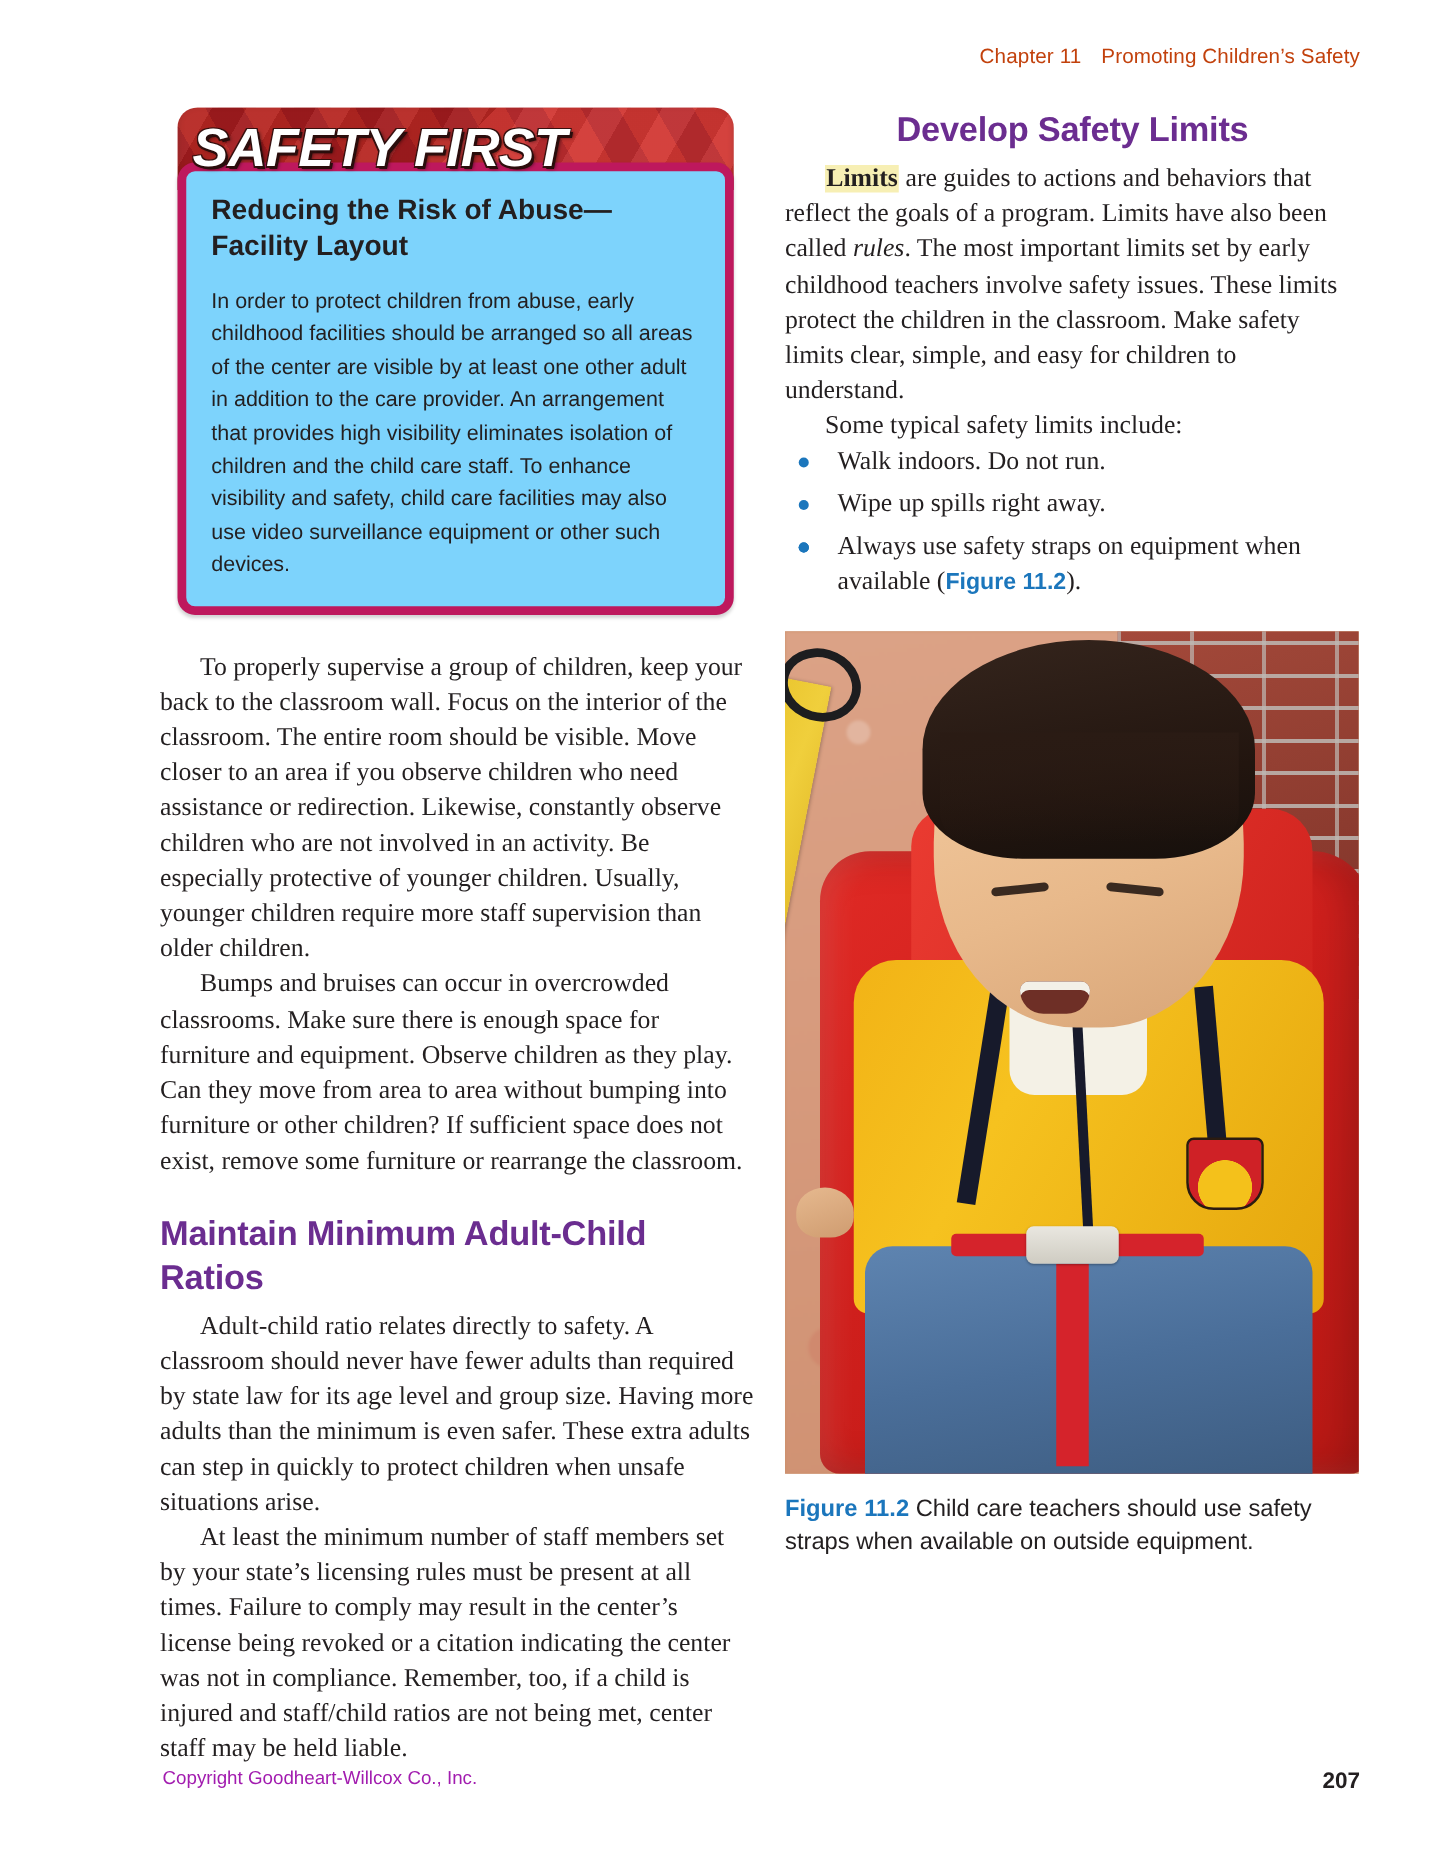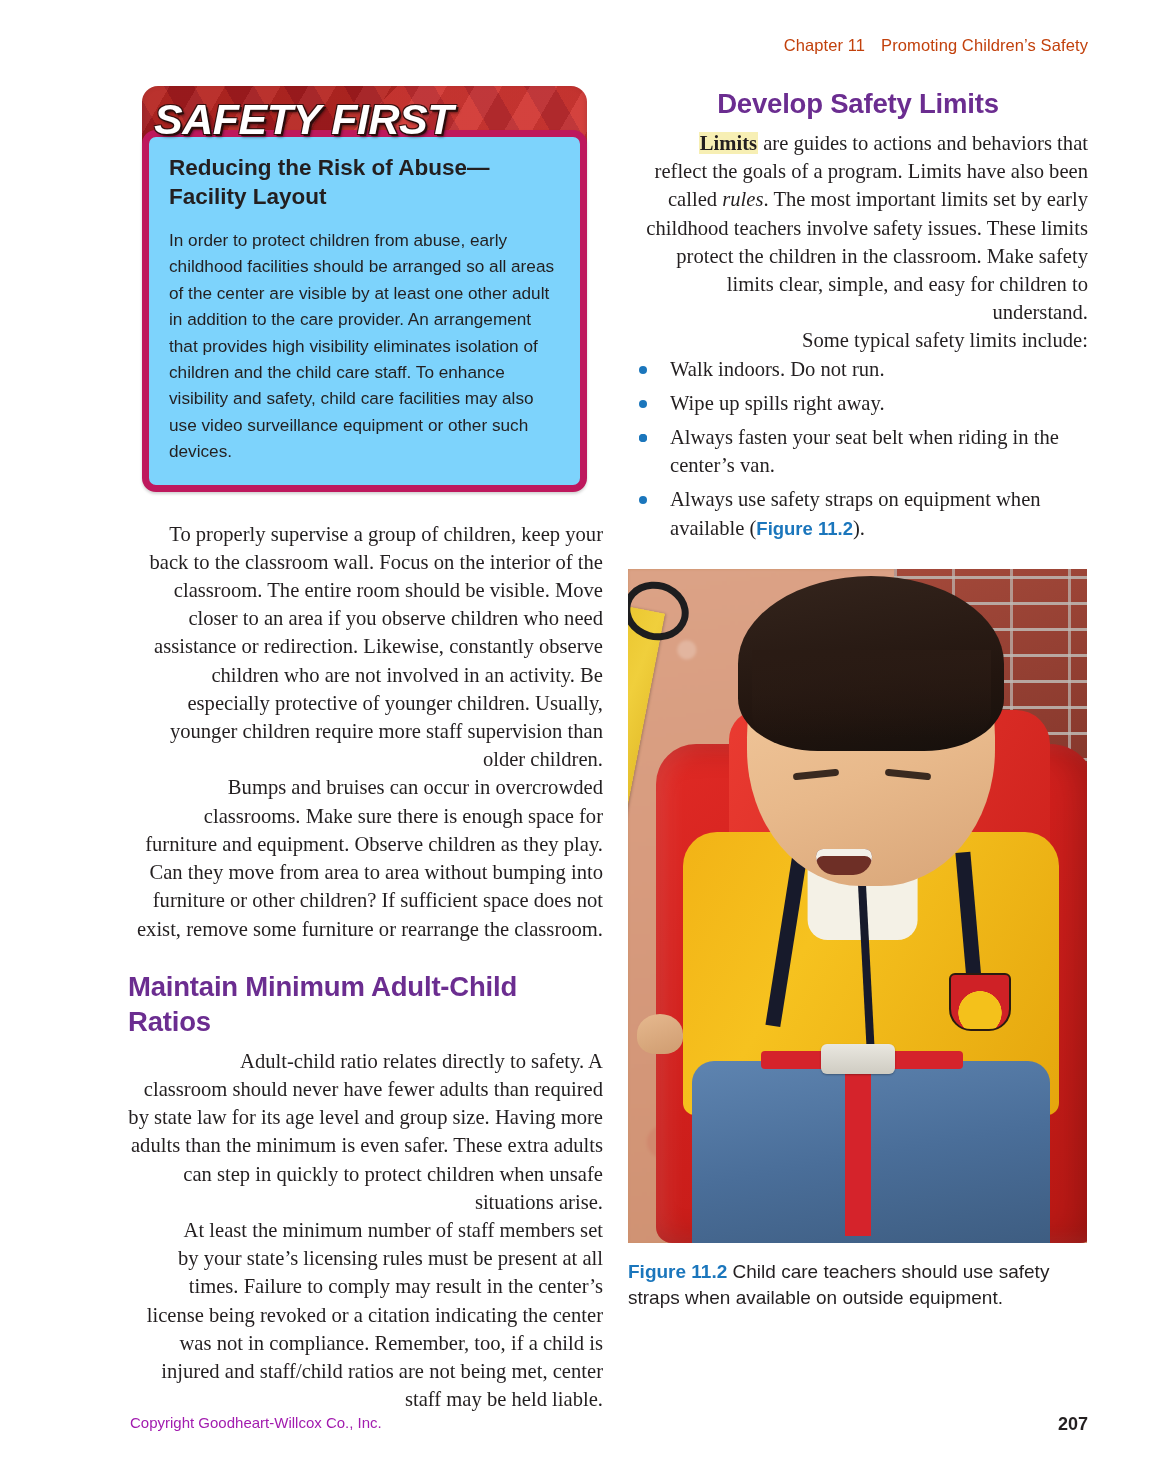--- a/index.html
+++ b/index.html
@@ -114,21 +114,21 @@
     color: #231f20;
     margin: 0;
   }
 
   
   .body-p {
     font-size: 20.6px;
     line-height: 28.2px;
     margin: 0;
     text-indent: 32px;
-    text-align: right;
+    text-align: left;
     hyphens: none;
   }
   .h-section {
     font-family: "Liberation Sans", sans-serif;
     font-weight: bold;
     font-size: 27.5px;
     line-height: 35px;
     color: #6b2d90;
     margin: 26px 0 8px 0;
     letter-spacing: -0.2px;
@@ -464,21 +464,21 @@
   <h2 class="h-section">Develop Safety Limits</h2>
 
   <p class="body-p"><span class="term-highlight">Limits</span><span> are guides to actions and behaviors that reflect the goals of a program. Limits have also been called </span><span class="italic">rules</span><span>. The most important limits set by early childhood teachers involve safety issues. These limits protect the children in the classroom. Make safety limits clear, simple, and easy for children to understand.</span></p>
 
   <p class="body-p">Some typical safety limits include:</p>
 
   <ul class="bullets">
     <li><span class="dot"></span><span>Walk indoors. Do not run.</span></li>
     <li><span class="dot"></span><span>Wipe up spills right away.</span></li>
     <li><span class="dot"></span></li>
-    <li><span class="dot"></span><span>Always fasten your seat belt when riding in the center’s van.</span></li>
+    <li><span class="dot"></span></li>
     <li><span class="dot"></span><span>Always use safety straps on equipment when available (</span><span class="figref">Figure 11.2</span><span>).</span></li>
   </ul>
 
   <div class="figure-wrap">
     <div class="photo" aria-label="Toddler in a yellow jacket and blue jeans seated in a red swing with a red safety strap buckled, yellow swing strap at left, brick wall behind.">
       <div class="ph-ground"></div>
       <div class="ph-brick"></div>
       <div class="ph-ground2"></div>
       <div class="ph-seat"></div>
       <div class="ph-seat-back"></div>

